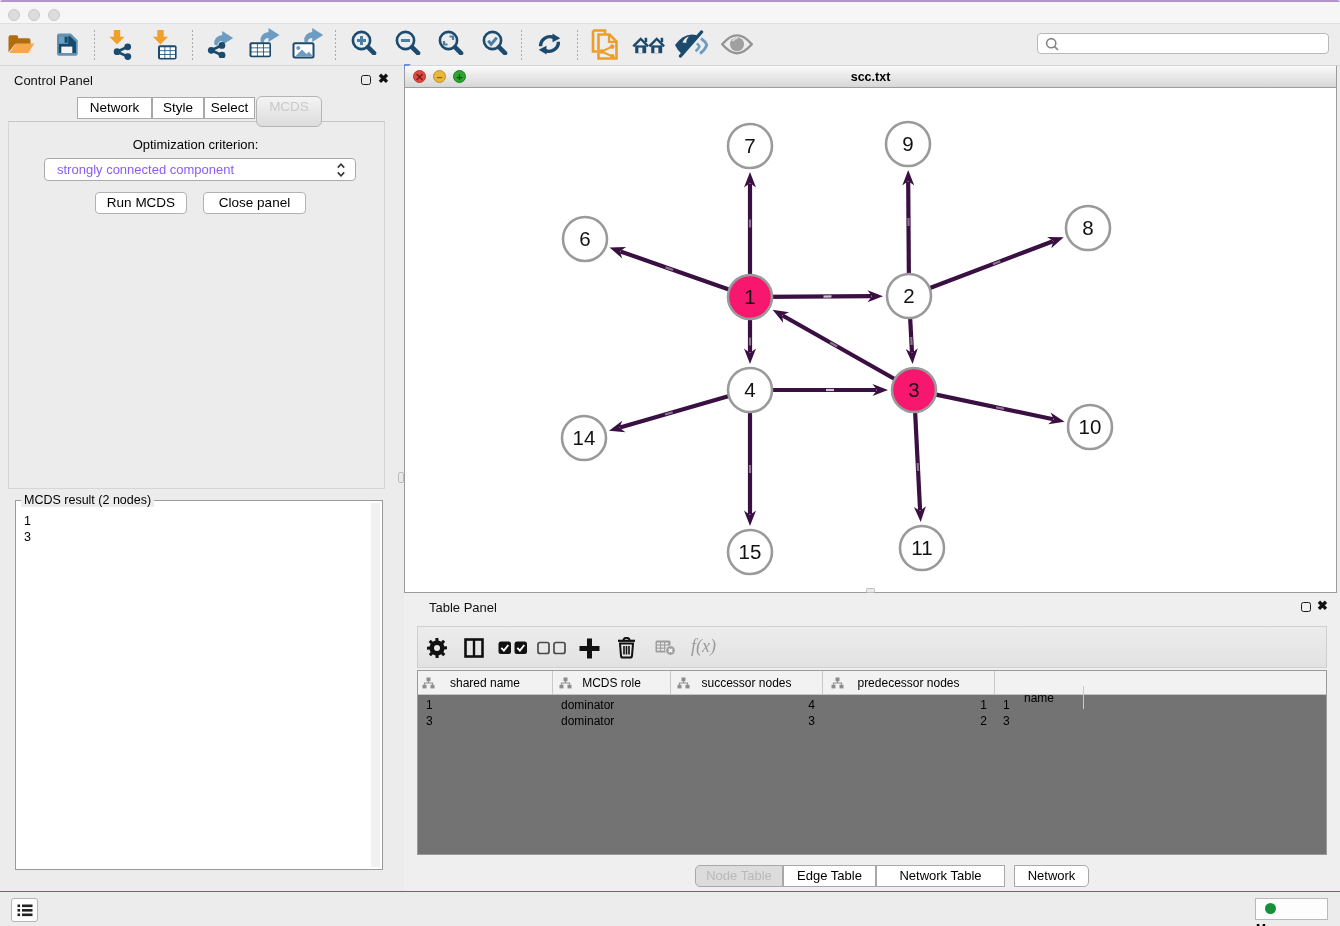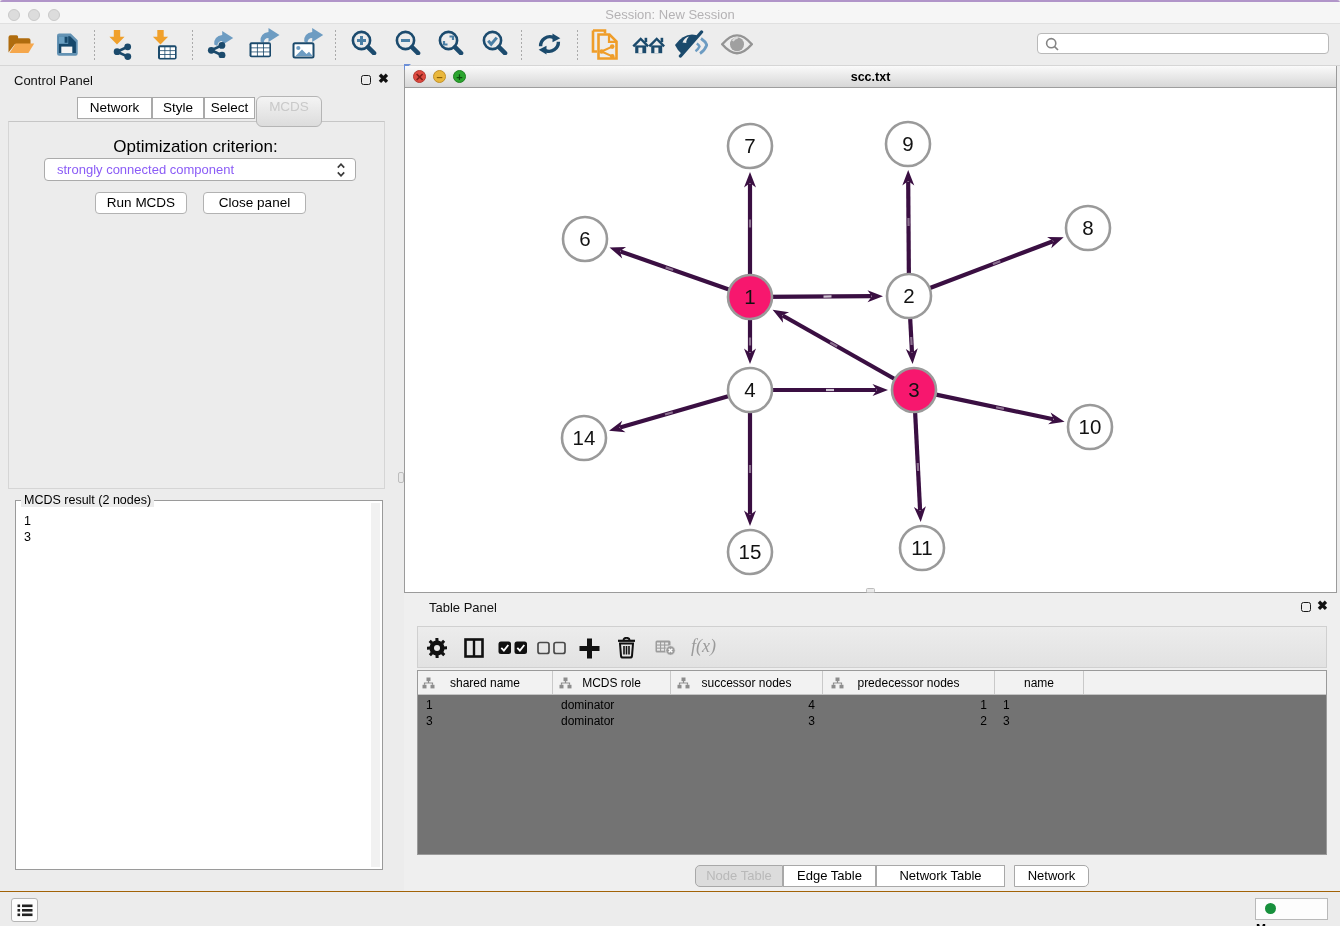--- a/index.html
+++ b/index.html
@@ -19,21 +19,21 @@
 .ticon { position:absolute; top:0; }
 #searchbox { left:1037px; top:9px; width:292px; height:21px; background:#fff; border:1px solid #b9b9b9; border-radius:4px; }
 
 
 #cpanel { left:0; top:66px; width:391px; height:825px; background:#ececec; }
 #cpanel-title { left:14px; top:7px; font-size:13px; color:#111; }
 .winbtn-sq { position:absolute; width:10px; height:10px; border:1.6px solid #1a1a1a; border-radius:2.5px; }
 .winbtn-x { position:absolute; font-size:13px; font-weight:bold; color:#111; }
 .cp-tab { position:absolute; top:0; height:22px; background:#fff; border:1px solid #a9a9a9; font-size:13.5px; color:#000; text-align:center; line-height:20px; }
 #tabpane { left:8px; top:55px; width:377px; height:368px; border:1px solid #d5d5d5; border-top:1px solid #c6c6c6; background:#ececec; }
-#optlabel { left:0; top:71px; width:391px; text-align:center; font-size:17px; color:#000; }
+#optlabel { left:0; top:71px; width:391px; text-align:center; font-size:13px; color:#000; }
 #dropdown { left:44px; top:92px; width:312px; height:23px; background:#fff; border:1px solid #ababab; border-radius:4px; font-size:13px; color:#8b5cf6; line-height:21px; padding-left:12px; }
 .btn { position:absolute; height:22px; background:#fff; border:1px solid #b2b2b2; border-radius:4px; font-size:13.5px; color:#000; text-align:center; line-height:20px; }
 #groupbox { left:15px; top:434px; width:368px; height:370px; background:#fff; border:1px solid #9a9a9a; }
 #grouplabel { left:21px; top:427px; background:#ececec; padding:0 3px; font-size:12.5px; color:#000; }
 #groupscroll { right:2px; top:2px; bottom:2px; width:9px; background:#f1f1f1; position:absolute; }
 
 
 #netwin { left:404px; top:66px; width:933px; height:527px; border:1px solid #9b9b9b; border-top:none; background:#fff; }
 #nettitle { left:0; top:0; width:931px; height:22px; background:linear-gradient(#fafafa,#d7d7d7); border-bottom:1px solid #9e9e9e; }
 .mac-btn { position:absolute; top:4px; width:13px; height:13px; border-radius:50%; font-size:11px; font-weight:bold; text-align:center; line-height:13px; }
@@ -54,21 +54,20 @@
 #listbtn { left:11px; top:6px; width:27px; height:24px; background:#fdfdfd; border:1px solid #b5b5b5; border-radius:3px; }
 #membtn { left:1255px; top:6px; width:73px; height:22px; background:#fdfdfd; border:1px solid #b9b9b9; font-size:12px; line-height:20px; }
 </style>
 </head>
 <body>
 <div class="abs" id="topline"></div>
 <div class="abs" id="titlebar">
   <div class="tl-circle" style="left:8px;"></div>
   <div class="tl-circle" style="left:28px;"></div>
   <div class="tl-circle" style="left:48px;"></div>
-  <div class="abs" id="apptitle">Session: New Session</div>
 </div>
 
 <div class="abs" id="toolbar">
   <div class="abs" id="searchbox">
       <svg style="position:absolute;left:7px;top:3px" width="15" height="15" viewBox="0 0 15 15">
         <circle cx="6.2" cy="6.2" r="4.6" fill="none" stroke="#848484" stroke-width="1.6"></circle>
         <line x1="9.6" y1="9.6" x2="13" y2="13" stroke="#848484" stroke-width="1.6"></line>
       </svg>
     </div>
   <div class="tsep" style="left:94px;"></div>
@@ -407,21 +406,21 @@
             <path d="M6.5,4.1 V6 M2.5,7.8 V6 H10.5 V7.8" fill="none" stroke="#8d8d8d" stroke-width="1.2"></path>
           </svg>successor nodes</div>
       <div class="th-cell" style="left:405px; width:172px;"><svg style="position:absolute;left:8px;top:6px" width="13" height="12" viewBox="0 0 13 12">
             <g fill="#8d8d8d">
               <rect x="4.5" y="0.5" width="4" height="3.6"></rect>
               <rect x="0.5" y="7.8" width="4" height="3.6"></rect>
               <rect x="8.5" y="7.8" width="4" height="3.6"></rect>
             </g>
             <path d="M6.5,4.1 V6 M2.5,7.8 V6 H10.5 V7.8" fill="none" stroke="#8d8d8d" stroke-width="1.2"></path>
           </svg>predecessor nodes</div>
-      <div class="th-cell" style="left:577px; width:89px;">name</div>
+      <div class="th-cell" style="left:577px; width:89px;margin-top:15px;">name</div>
     </div>
     <div class="td-cell" style="left:8px;  top:27px;">1</div>
     <div class="td-cell" style="left:143px;top:27px;">dominator</div>
     <div class="td-cell" style="left:377px;top:27px; width:20px; text-align:right;">4</div>
     <div class="td-cell" style="left:549px;top:27px; width:20px; text-align:right;">1</div>
     <div class="td-cell" style="left:585px;top:27px;">1</div>
     <div class="td-cell" style="left:8px;  top:43px;">3</div>
     <div class="td-cell" style="left:143px;top:43px;">dominator</div>
     <div class="td-cell" style="left:377px;top:43px; width:20px; text-align:right;">3</div>
     <div class="td-cell" style="left:549px;top:43px; width:20px; text-align:right;">2</div>

